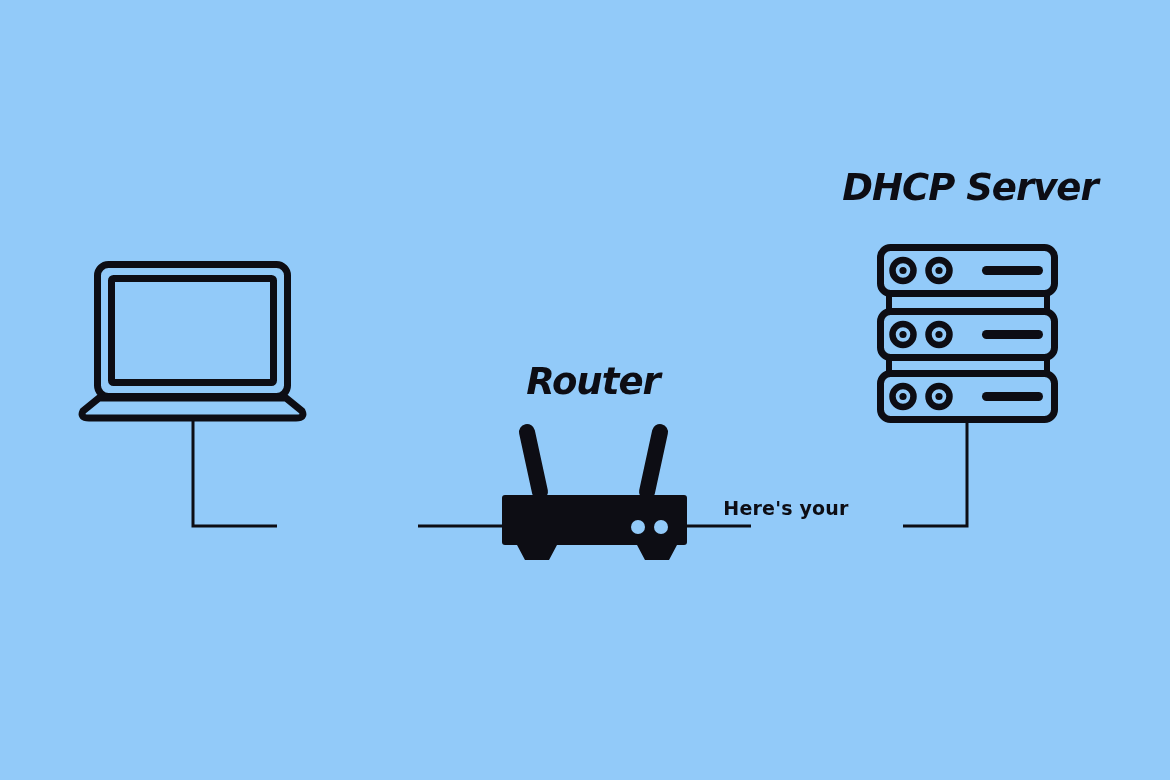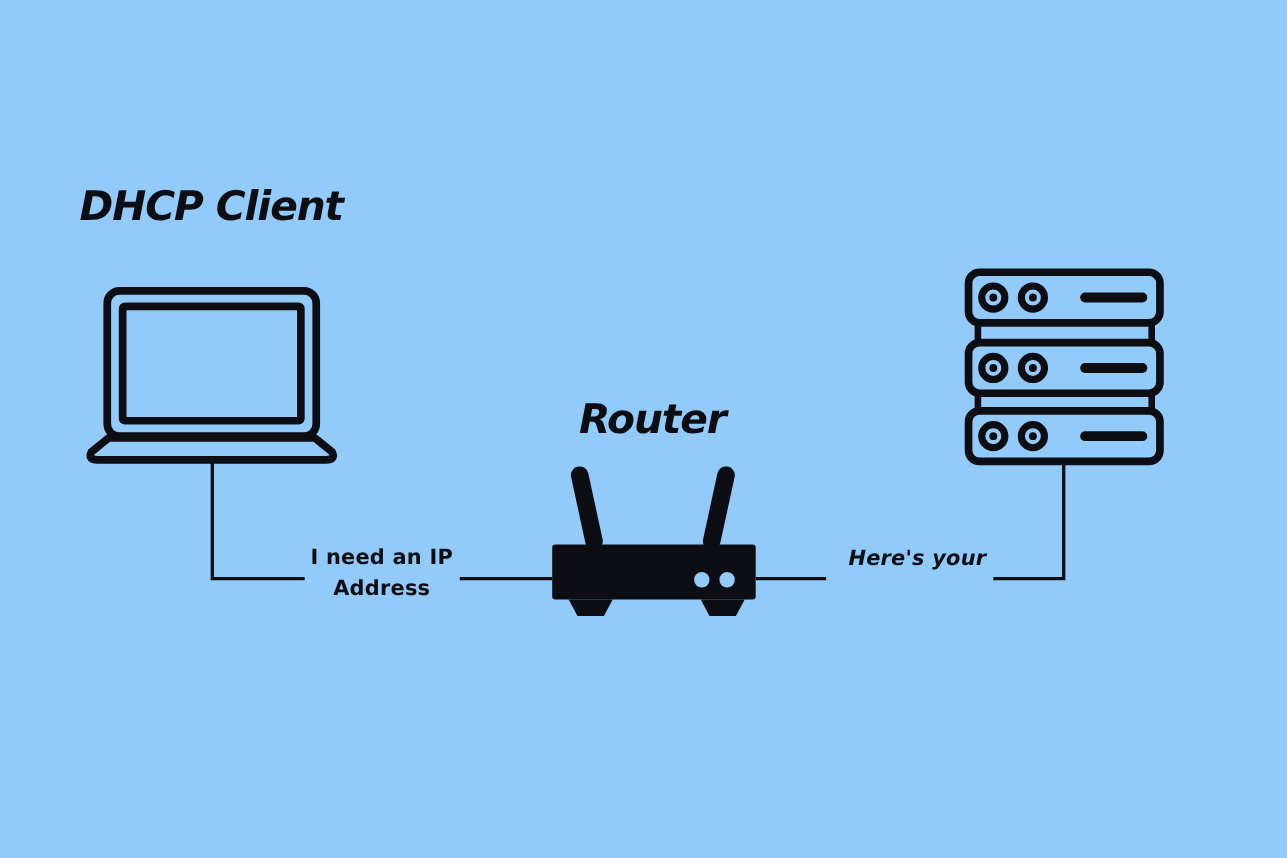--- a/index.html
+++ b/index.html
@@ -86,27 +86,23 @@
       <rect class="fill" x="982" y="330" width="61" height="9" rx="4.5"></rect>
 
       <circle class="ring" cx="903" cy="396.5" r="10.5"></circle>
       <circle class="fill" cx="903" cy="396.5" r="3.6"></circle>
       <circle class="ring" cx="939" cy="396.5" r="10.5"></circle>
       <circle class="fill" cx="939" cy="396.5" r="3.6"></circle>
       <rect class="fill" x="982" y="392" width="61" height="9" rx="4.5"></rect>
     </g>
   </svg>
 
-  <div class="node-title" style="left:192px; top:167px;">DHCP Client</div>
 
   <div class="node-title" style="left:593px; top:361px;">Router</div>
 
+  <div class="node-title" style="left:970px; top:167px;">DHCP Server</div>
 
-  <div class="message" style="left:347px; top:493px;">
-    <div>I need an IP</div>
-    <div>Address</div>
-  </div>
 
-  <div class="message" style="left:834px; top:494px;font-style:italic;">
+  <div class="message" style="left:786px; top:494px;">
     <div>Here's your</div>
   </div>
 
 </div>
 
 </body></html>

